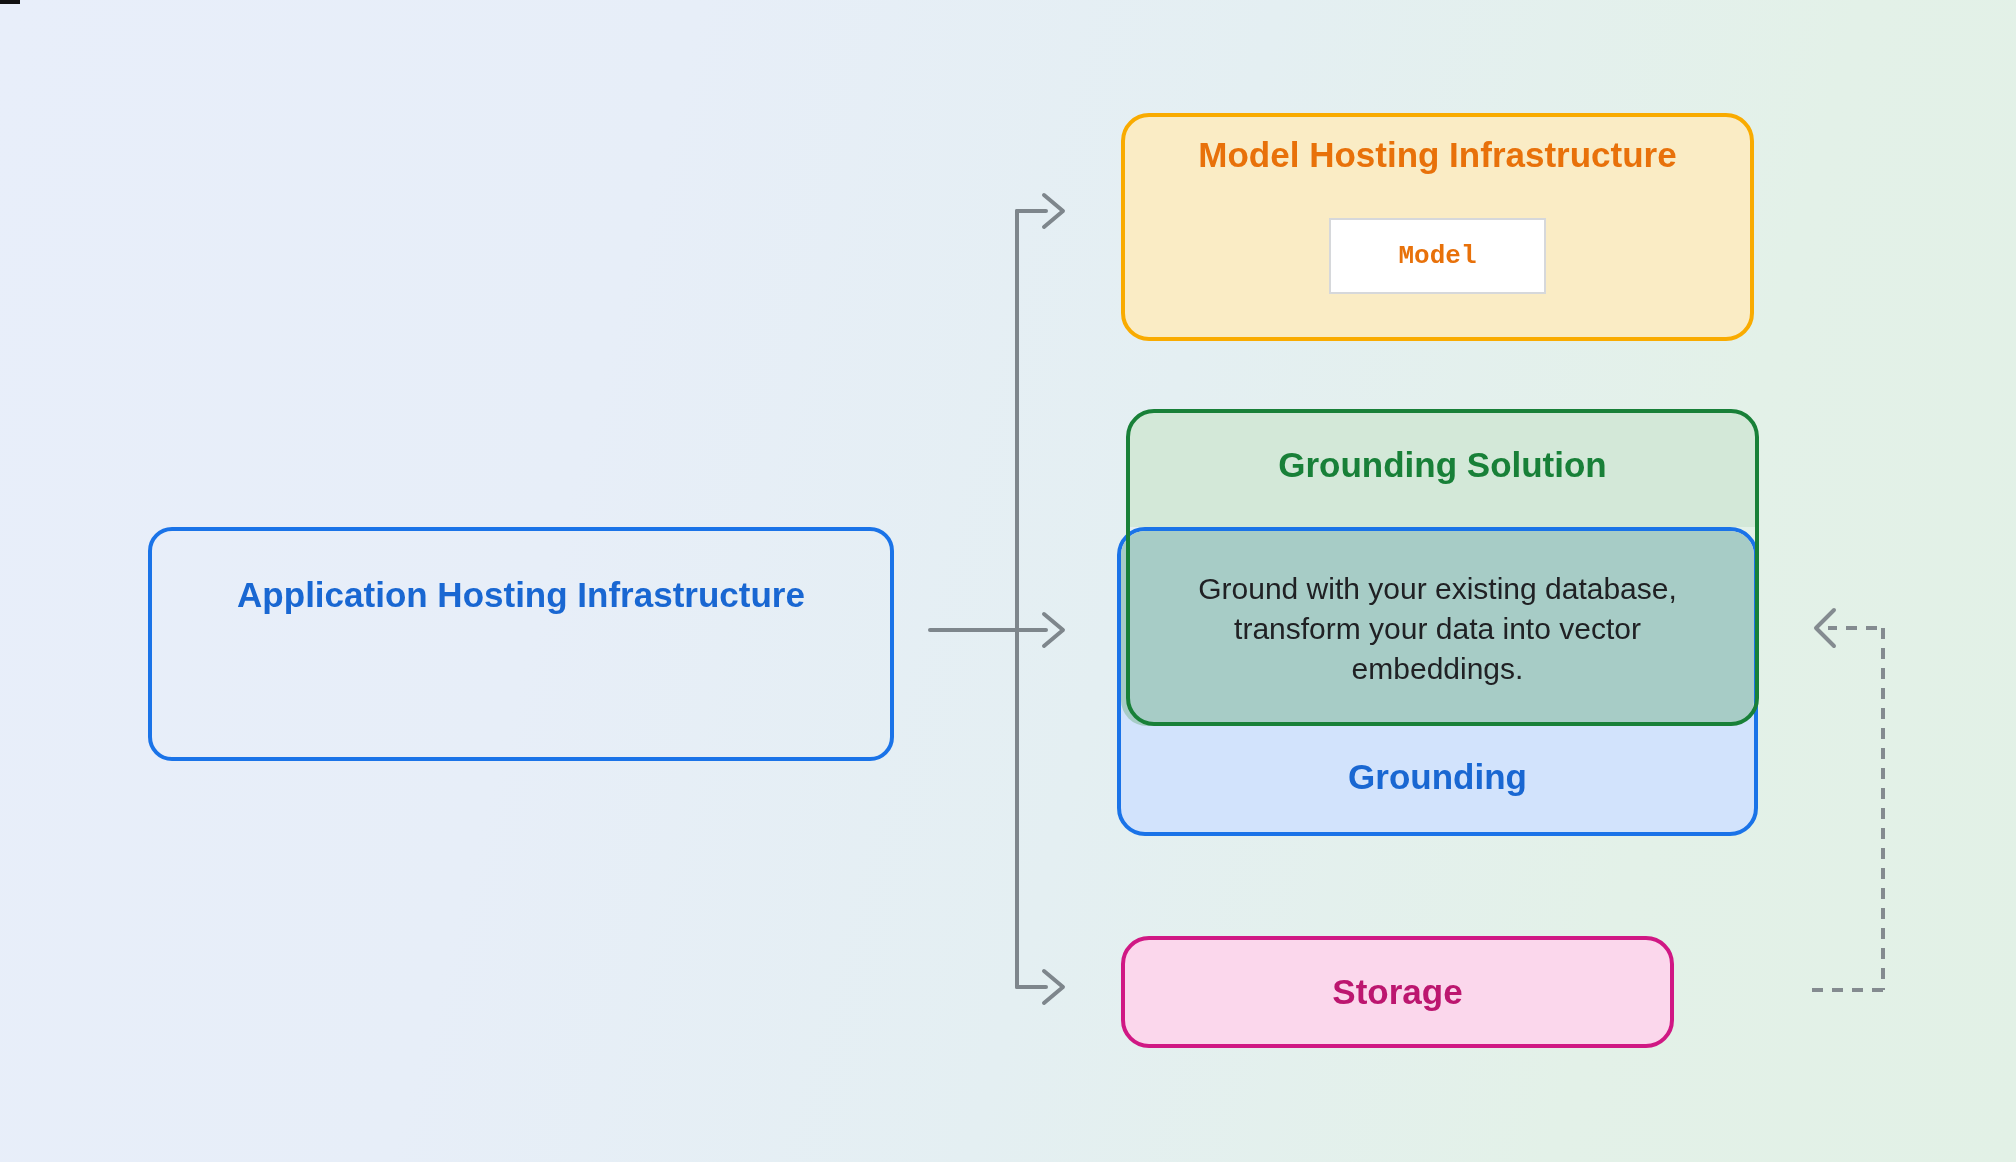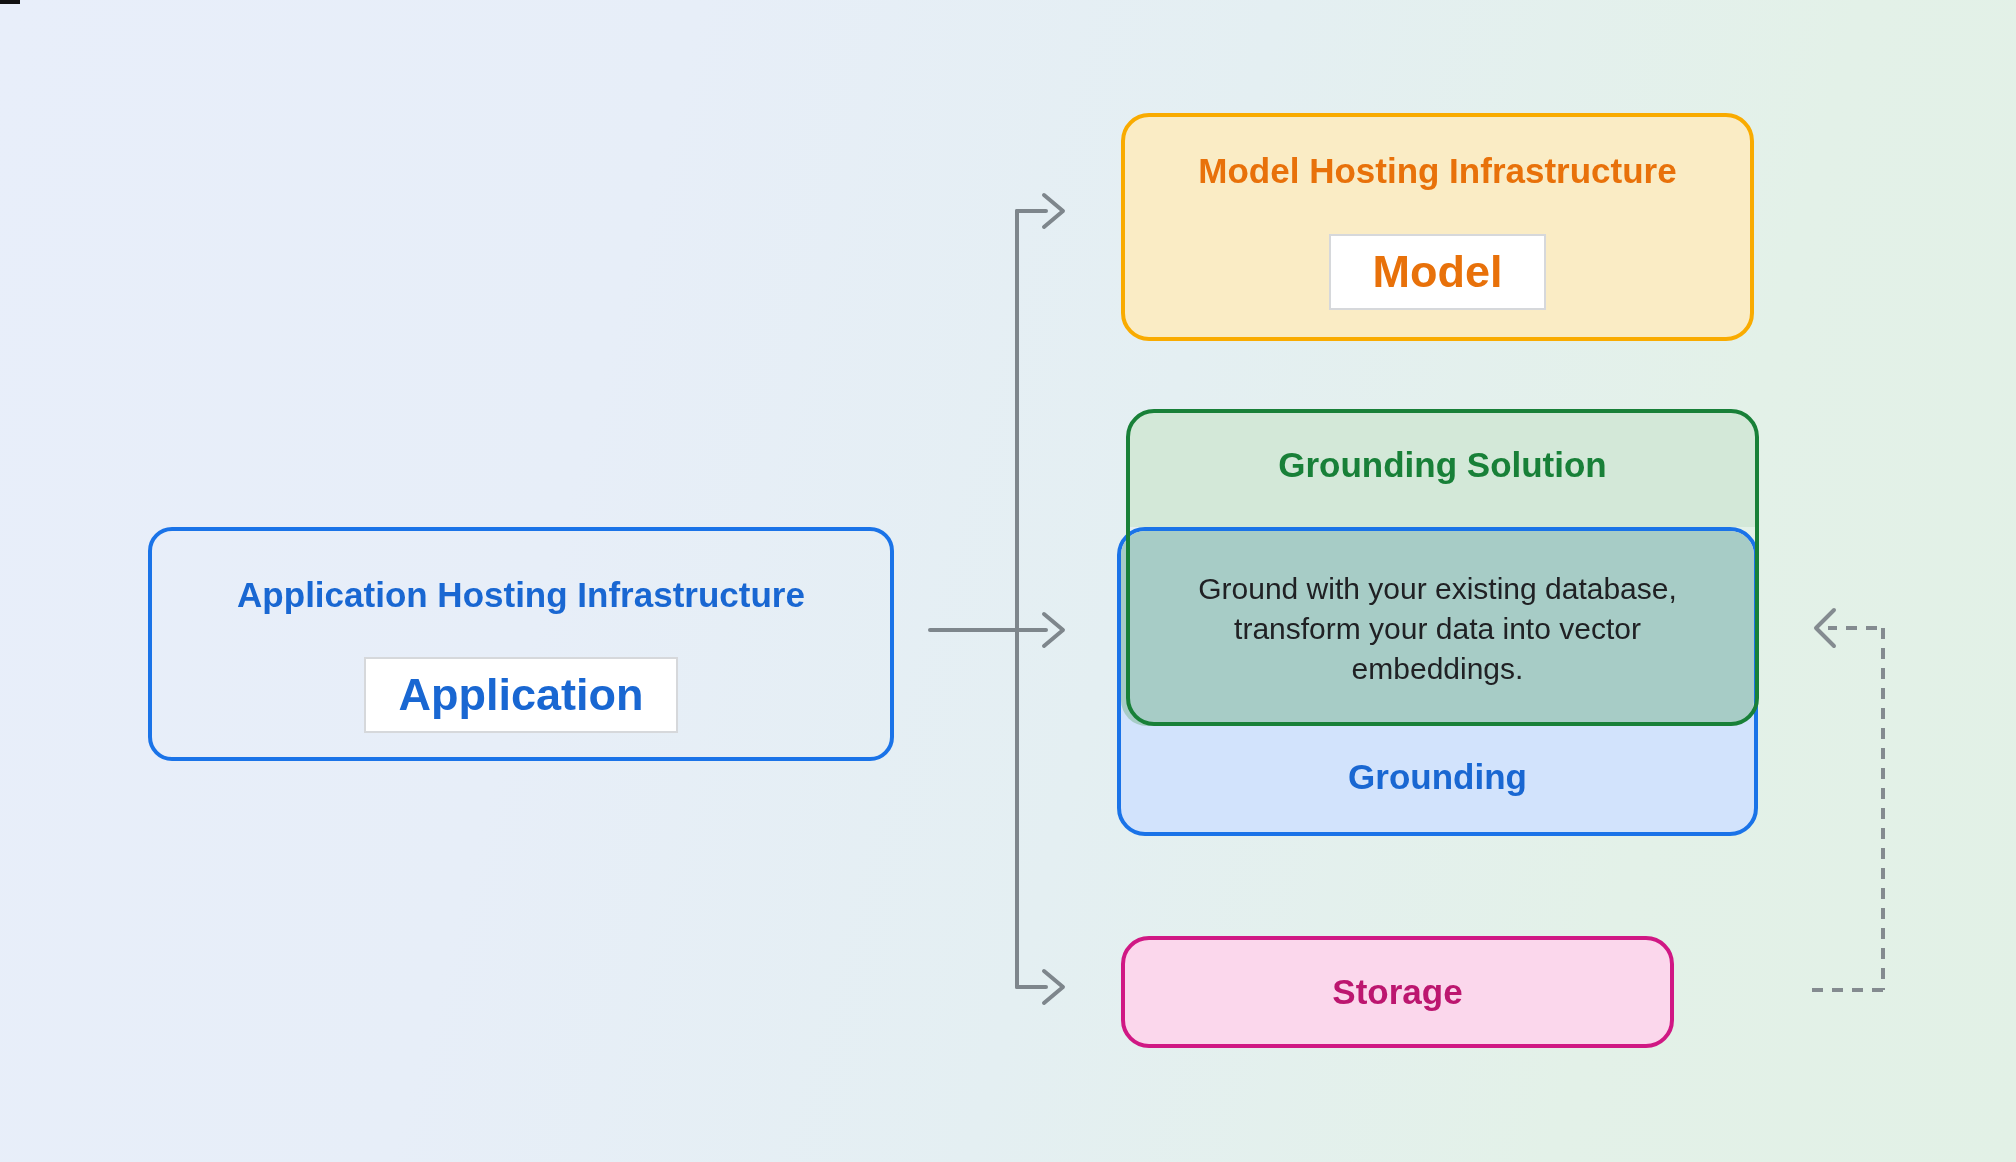--- a/index.html
+++ b/index.html
@@ -28,21 +28,21 @@
   .app-box .box-title{margin-top:42px;}
   .app-box .white-chip{margin-top:40px;width:314px;height:76px;}
 
   
   .model-box{
     left:1121px;top:113px;width:633px;height:228px;
     border:4px solid #F9AB00;border-radius:28px;
     background:#FAECC5;z-index:4;
     display:flex;flex-direction:column;align-items:center;
   }
-  .model-box .box-title{margin-top:32px;color:#E8710A;}
+  .model-box .box-title{margin-top:16px;color:#E8710A;}
   .model-box .white-chip{margin-top:41px;width:217px;height:76px;}
 
   
   .green-box{
     left:1126px;top:409px;width:633px;height:317px;
     border:4px solid #188038;border-radius:28px;
     background:linear-gradient(to bottom,#D3E8D8 0px,#D3E8D8 114px,rgba(0,0,0,0) 114px);
     z-index:4;
   }
   .green-box .box-title{
@@ -82,21 +82,21 @@
   .storage-box .box-title{color:#BC166F;margin:0;}
 
   .box-title{
     font-size:35px;font-weight:bold;line-height:44px;text-align:center;
     color:#1967D2;
   }
   .white-chip{
     background:#FFFFFF;border:2px solid #D6D8DB;box-sizing:border-box;
     display:flex;align-items:center;justify-content:center;
   }
-  .chip-label{font-size:45px;font-weight:bold;}
+  .chip-label{font-size:26px;font-weight:bold;font-family:Liberation Mono, monospace;}
   .chip-label.blue{color:#1967D2;}
   .chip-label.orange{color:#E8710A;}
 </style>
 </head>
 <body>
 
 <div class="canvas">
 
   <div class="corner-artifact"></div>
 
@@ -117,23 +117,20 @@
     <g stroke="#848B90" stroke-width="4" fill="none" stroke-linecap="butt">
       <path d="M1883 628 V990" stroke-dasharray="11 9"></path>
       <path d="M1877 628 H1828" stroke-dasharray="11 9"></path>
       <path d="M1883 990 H1812" stroke-dasharray="11 9"></path>
       <path d="M1834 610 L1816 628 L1834 646" stroke-linecap="round" stroke-linejoin="round"></path>
     </g>
   </svg>
 
   <div class="node app-box">
     <div class="box-title">Application Hosting Infrastructure</div>
-    <div class="white-chip">
-      <span class="chip-label blue">Application</span>
-    </div>
   </div>
 
   <div class="node model-box">
     <div class="box-title">Model Hosting Infrastructure</div>
     <div class="white-chip">
       <span class="chip-label orange">Model</span>
     </div>
   </div>
 
   <div class="node blue-box">

